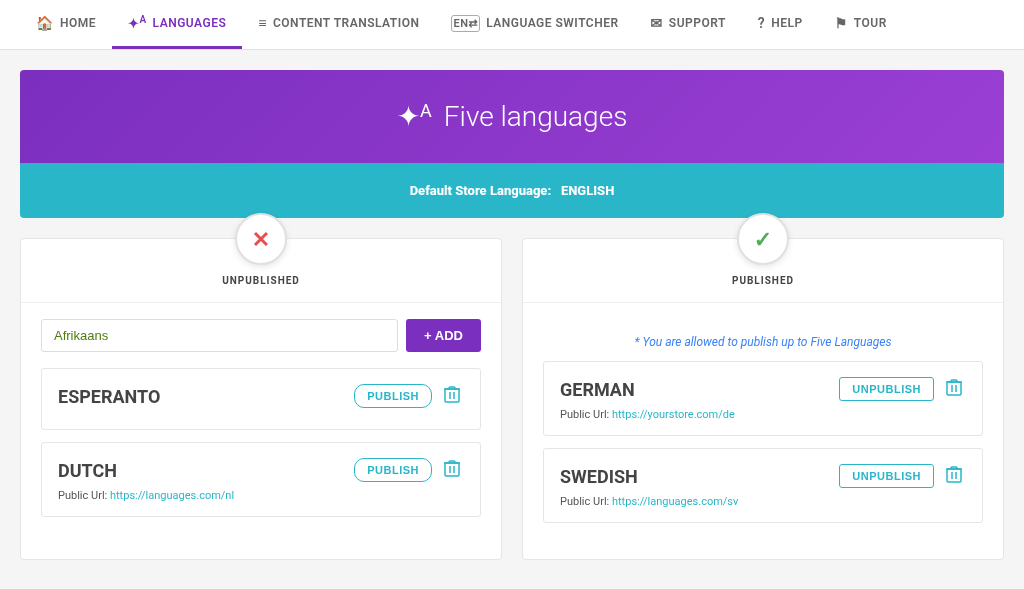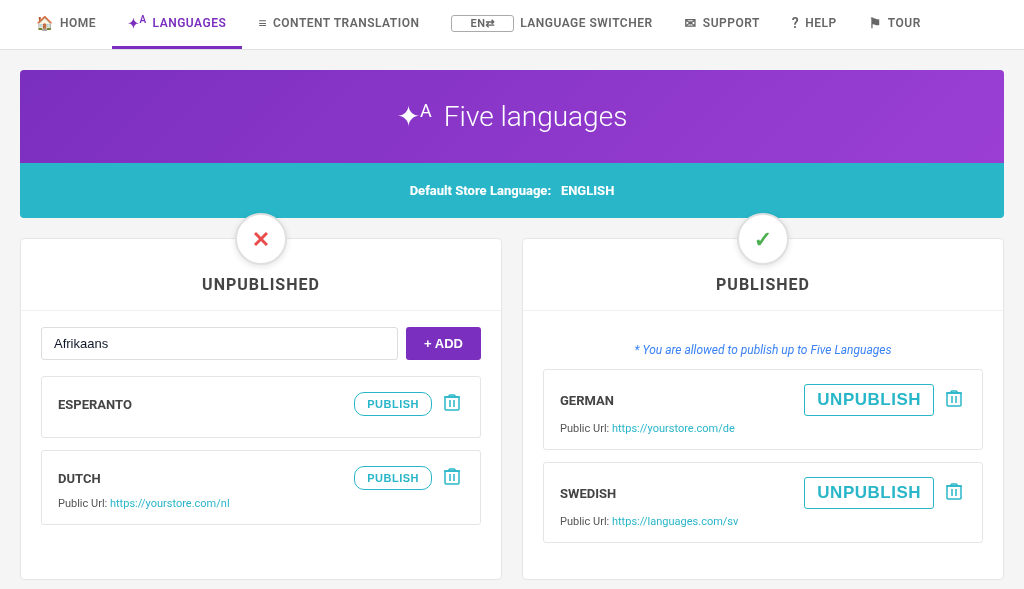--- a/index.html
+++ b/index.html
@@ -109,21 +109,21 @@
       left: 50%;
       transform: translateX(-50%);
       box-shadow: 0 2px 6px rgba(0,0,0,0.1);
     }
     .badge-x { color: #e84c4c; font-weight: 700; }
     .badge-check { color: #4caf50; font-weight: 700; }
 
     .column-header {
       padding: 36px 20px 16px 20px;
       text-align: center;
-      font-size: 16px;
+      font-size: 10px;
       font-weight: 700;
       letter-spacing: 1px;
       color: #444;
       text-transform: uppercase;
       border-bottom: 1px solid #f0f0f0;
     }
 
     .column-body {
       padding: 16px 20px;
     }
@@ -133,21 +133,21 @@
       display: flex;
       gap: 8px;
       margin-bottom: 16px;
     }
     .lang-select {
       flex: 1;
       padding: 8px 12px;
       border: 1px solid #ddd;
       border-radius: 3px;
       font-size: 13px;
-      color: #0f172a;
+      color: #4d7c0f;
       background: #fff;
       cursor: pointer;
       appearance: none;
     }
     .add-btn {
       background: #7b2fbe;
       color: #fff;
       border: none;
       border-radius: 3px;
       padding: 8px 18px;
@@ -173,21 +173,21 @@
       padding: 14px 16px;
       margin-top: 12px;
     }
     .lang-card-header {
       display: flex;
       align-items: center;
       justify-content: space-between;
       margin-bottom: 6px;
     }
     .lang-name {
-      font-size: 13px;
+      font-size: 18px;
       font-weight: 700;
       text-transform: uppercase;
       color: #444;
     }
     .lang-actions {
       display: flex;
       align-items: center;
       gap: 8px;
     }
     .lang-url {
@@ -210,21 +210,21 @@
       cursor: pointer;
       letter-spacing: 0.5px;
     }
 
     .btn-unpublish {
       border: 1.5px solid #29b6c9;
       background: #fff;
       color: #29b6c9;
       border-radius: 3px;
       padding: 5px 12px;
-      font-size: 17px;
+      font-size: 11px;
       font-weight: 700;
       cursor: pointer;
       letter-spacing: 0.5px;
     }
 
     .btn-delete {
       background: none;
       border: none;
       cursor: pointer;
       color: #29b6c9;
@@ -248,21 +248,21 @@
   </div>
   <div class="nav-item active">
     <span class="nav-icon" style="font-size:13px; color:#7b2fbe;">✦<sup style="font-size:10px;">A</sup></span>
     <span>LANGUAGES</span>
   </div>
   <div class="nav-item">
     <span class="nav-icon">≡</span>
     <span>CONTENT TRANSLATION</span>
   </div>
   <div class="nav-item">
-    <span class="nav-icon" style="font-size:11px; border:1.5px solid #aaa; border-radius:3px; padding:1px 18px;">EN⇄</span>
+    <span class="nav-icon" style="font-size:11px; border:1.5px solid #aaa; border-radius:3px; padding:1px 1px;">EN⇄</span>
     <span>LANGUAGE SWITCHER</span>
   </div>
   <div class="nav-item">
     <span class="nav-icon">✉</span>
     <span>SUPPORT</span>
   </div>
   <div class="nav-item">
     <span class="nav-icon">?</span>
     <span>HELP</span>
   </div>
@@ -360,21 +360,21 @@
                   <rect x="1" y="4" width="14" height="13" rx="1" stroke="#29b6c9" stroke-width="1.5" fill="none"></rect>
                   <path d="M5 4V3a1 1 0 011-1h4a1 1 0 011 1v1" stroke="#29b6c9" stroke-width="1.5" fill="none"></path>
                   <line x1="0" y1="4" x2="16" y2="4" stroke="#29b6c9" stroke-width="1.5"></line>
                   <line x1="6" y1="7" x2="6" y2="14" stroke="#29b6c9" stroke-width="1.5"></line>
                   <line x1="10" y1="7" x2="10" y2="14" stroke="#29b6c9" stroke-width="1.5"></line>
                 </svg>
               </button>
             </div>
           </div>
           <div class="lang-url">
-            Public Url: <a href="#">https://yourstore.com/nl</a>
+            Public Url: <a href="#">https://languages.com/nl</a>
           </div>
         </div>
 
       </div>
     </div>
 
     <div class="column">
       <div class="column-badge">
         <span class="badge-check">✓</span>
       </div>

